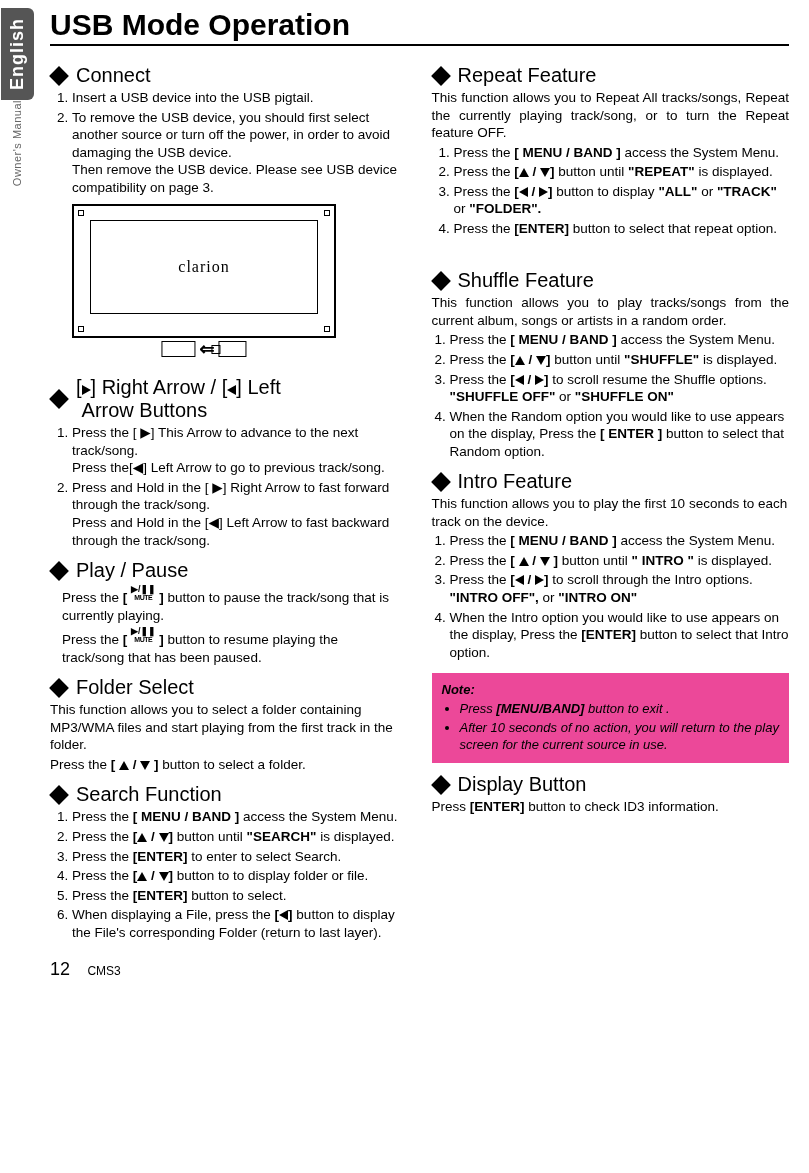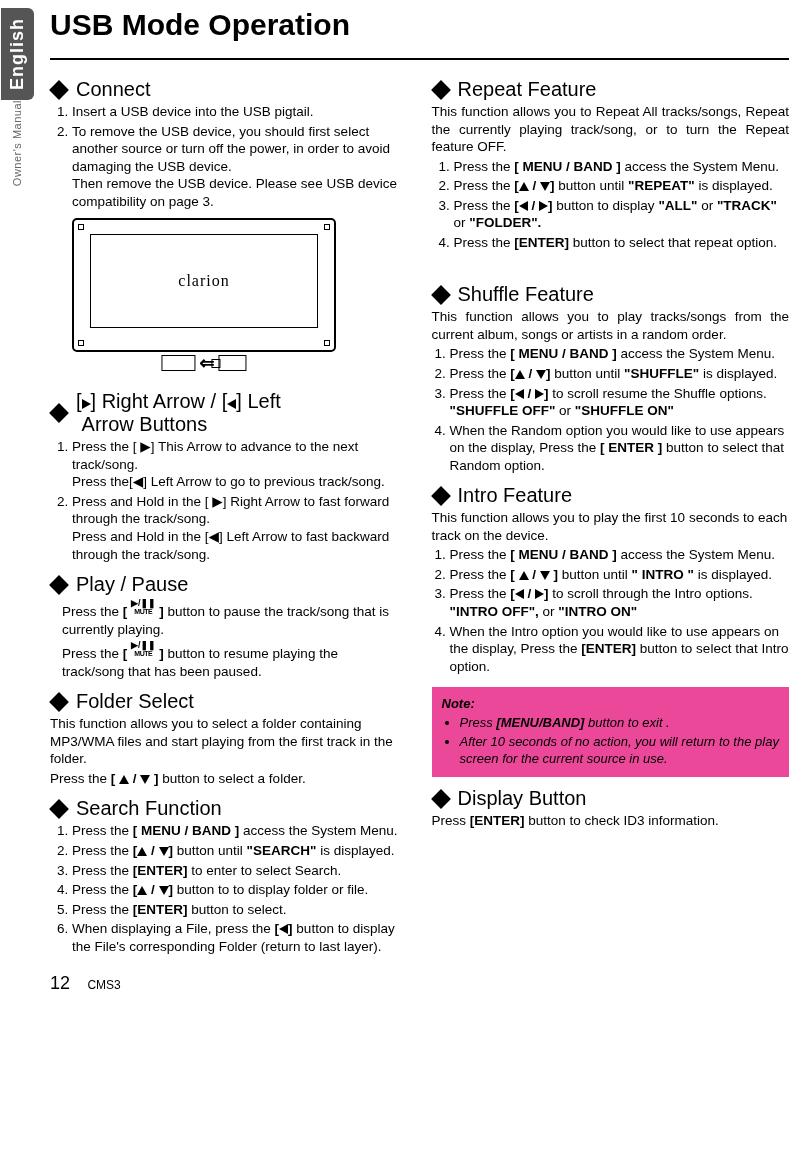--- a/index.html
+++ b/index.html
@@ -42,21 +42,21 @@
     padding-top: 10px;
     letter-spacing: 0.5px;
   }
   .content {
     flex: 1;
   }
   .title {
     font-size: 30px;
     font-weight: bold;
     border-bottom: 2px solid #000;
-    padding-bottom: 16px;
+    padding-bottom: 2px;
     margin-bottom: 8px;
   }
   .columns {
     display: flex;
     gap: 24px;
   }
   .col {
     flex: 1;
     width: 0;
   }
@@ -87,21 +87,21 @@
     line-height: 1.3;
   }
   p { margin: 4px 12px; line-height: 1.3; }
   .tight { margin: 2px 0; }
   .device-box {
     border: 2px solid #000;
     width: 260px;
     height: 130px;
     margin: 8px 0 0 22px;
     position: relative;
-    border-radius: 5px;
+    border-radius: 0;
   }
   .device-inner {
     border: 1.5px solid #000;
     position: absolute;
     top: 14px; left: 16px; right: 16px; bottom: 22px;
     display: flex;
     align-items: center;
     justify-content: center;
     font-family: serif;
     font-size: 16px;

